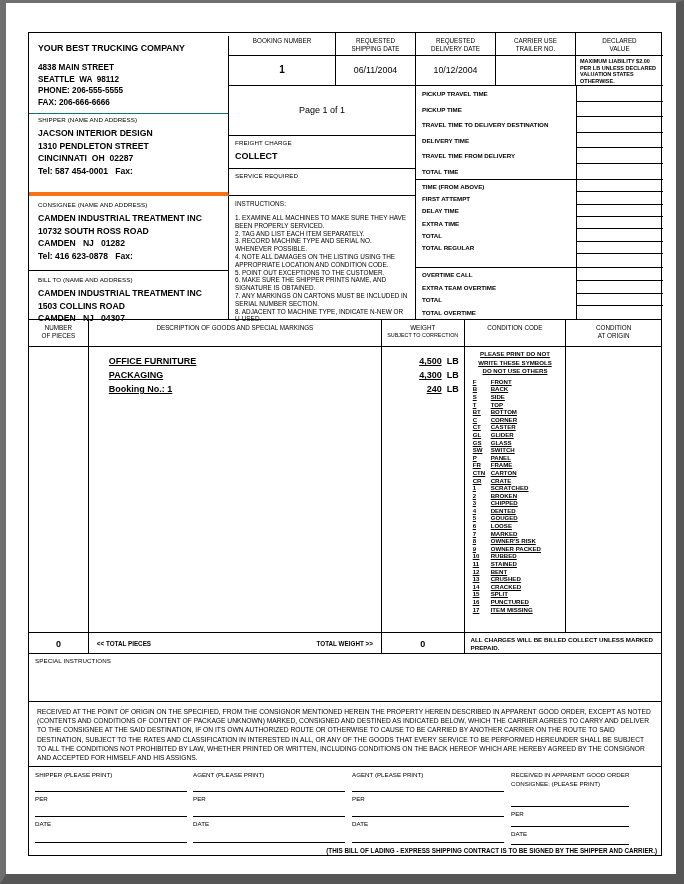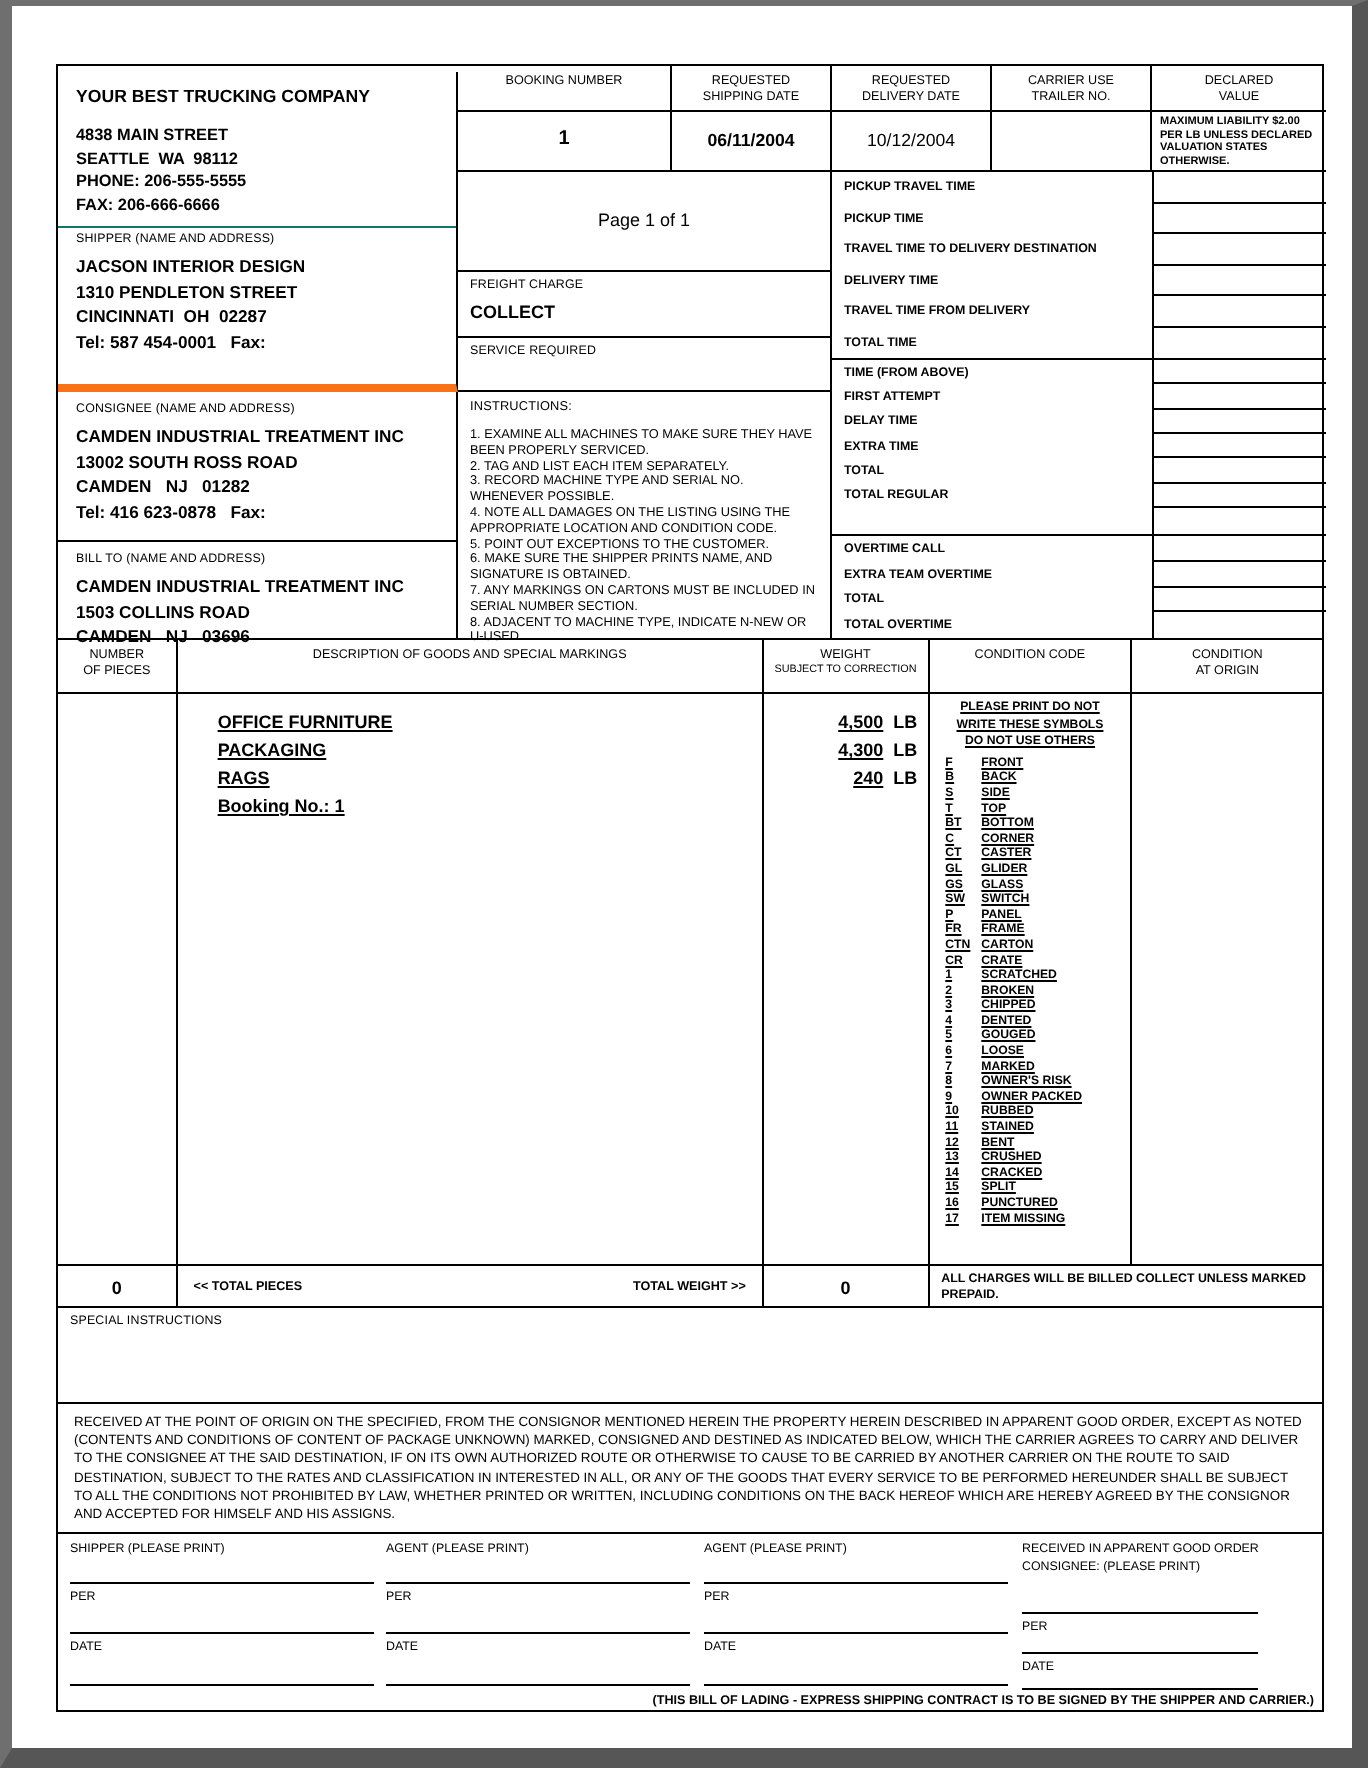--- a/index.html
+++ b/index.html
@@ -19,21 +19,21 @@
   .co-line { font-size:8.2px; font-weight:700; line-height:11.5px; }
   .b-shipper { left:0; top:78px;  width:200px; height:85px; border-right:1px solid #000; border-bottom:4px solid #f97316; padding:5px 9px; }
   .b-consignee { left:0; top:163px; width:200px; height:75px; border-right:1px solid #000; border-bottom:1px solid #000; padding:5px 9px; }
   .b-billto { left:0; top:238px; width:200px; height:48px; border-right:1px solid #000; padding:5px 9px; }
   .b-shipper .lbl, .b-consignee .lbl, .b-billto .lbl { margin-bottom:4px; }
   .hcell { border-right:1px solid #000; border-bottom:1px solid #000; text-align:center; padding-top:4px; font-size:6.3px; line-height:8px; }
   .vcell { border-right:1px solid #000; border-bottom:1px solid #000; text-align:center; }
   .c-book-h { left:200px; top:0; width:107px; height:23px; }
   .c-book-v { left:200px; top:23px; width:107px; height:30px; font-size:10px; font-weight:700; line-height:28px; }
   .c-ship-h { left:307px; top:0; width:80px; height:23px; }
-  .c-ship-v { left:307px; top:23px; width:80px; height:30px; font-size:8.8px; line-height:28px;font-weight:bold; }
+  .c-ship-v { left:307px; top:23px; width:80px; height:30px; font-size:8.8px; line-height:28px; }
   .c-del-h  { left:387px; top:0; width:80px; height:23px; }
   .c-del-v  { left:387px; top:23px; width:80px; height:30px; font-size:8.8px; line-height:28px; }
   .c-car-h  { left:467px; top:0; width:80px; height:23px; }
   .c-car-v  { left:467px; top:23px; width:80px; height:30px; }
   .c-dec-h  { left:547px; top:0; width:87px; height:23px; border-right:none; }
   .c-dec-n  { left:547px; top:23px; width:87px; height:30px; border-bottom:1px solid #000; padding:2px 4px; font-size:5.5px; line-height:6.6px; font-weight:700; }
   .c-page   { left:200px; top:53px; width:187px; height:50px; border-right:1px solid #000; border-bottom:1px solid #000; text-align:center; font-size:9px; line-height:48px; }
   .c-freight{ left:200px; top:103px; width:187px; height:33px; border-right:1px solid #000; border-bottom:1px solid #000; padding:3px 6px; }
   .c-freight .val { font-size:9px; font-weight:700; margin-top:5px; }
   .c-service{ left:200px; top:136px; width:187px; height:27px; border-right:1px solid #000; border-bottom:1px solid #000; padding:3px 6px; }
@@ -121,33 +121,33 @@
           <div class="addr pre">CINCINNATI  OH  02287</div>
           <div class="addr pre">Tel: 587 454-0001   Fax:</div>
         </div>
     </div>
 
     <div class="abs b-consignee">
       <div class="lbl">CONSIGNEE (NAME AND ADDRESS)</div>
       <div>
 
       <div class="addr pre">CAMDEN INDUSTRIAL TREATMENT INC</div>
-          <div class="addr pre">13002 SOUTH ROSS ROAD</div>
+          <div class="addr pre">10732 SOUTH ROSS ROAD</div>
           <div class="addr pre">CAMDEN   NJ   01282</div>
           <div class="addr pre">Tel: 416 623-0878   Fax:</div>
         </div>
     </div>
 
     <div class="abs b-billto">
       <div class="lbl">BILL TO (NAME AND ADDRESS)</div>
       <div>
 
       <div class="addr pre">CAMDEN INDUSTRIAL TREATMENT INC</div>
           <div class="addr pre">1503 COLLINS ROAD</div>
-          <div class="addr pre">CAMDEN   NJ   03696</div>
+          <div class="addr pre">CAMDEN   NJ   04307</div>
         </div>
     </div>
 
     <div class="abs hcell c-book-h">BOOKING NUMBER</div>
     <div class="abs vcell c-book-v">1</div>
     <div class="abs hcell c-ship-h">
       <div>REQUESTED</div>
       <div>SHIPPING DATE</div>
     </div>
     <div class="abs vcell c-ship-v">06/11/2004</div>
@@ -300,21 +300,20 @@
           <div>AT ORIGIN</div>
         </div>
       </div>
       <div class="g-row g-body">
         <div class="gc w-pieces"></div>
         <div class="gc w-desc desc-pad">
           <div>
 
           <div class="g-desc">OFFICE FURNITURE</div>
               <div class="g-desc">PACKAGING</div>
-              <div class="g-desc">RAGS</div>
             </div>
           <div class="g-desc">Booking No.: 1</div>
         </div>
         <div class="gc w-weight wt-pad">
           <div>
 
               <div class="g-wt"><span>4,500</span><span class="unit">LB</span></div>
 
               <div class="g-wt"><span>4,300</span><span class="unit">LB</span></div>
 

